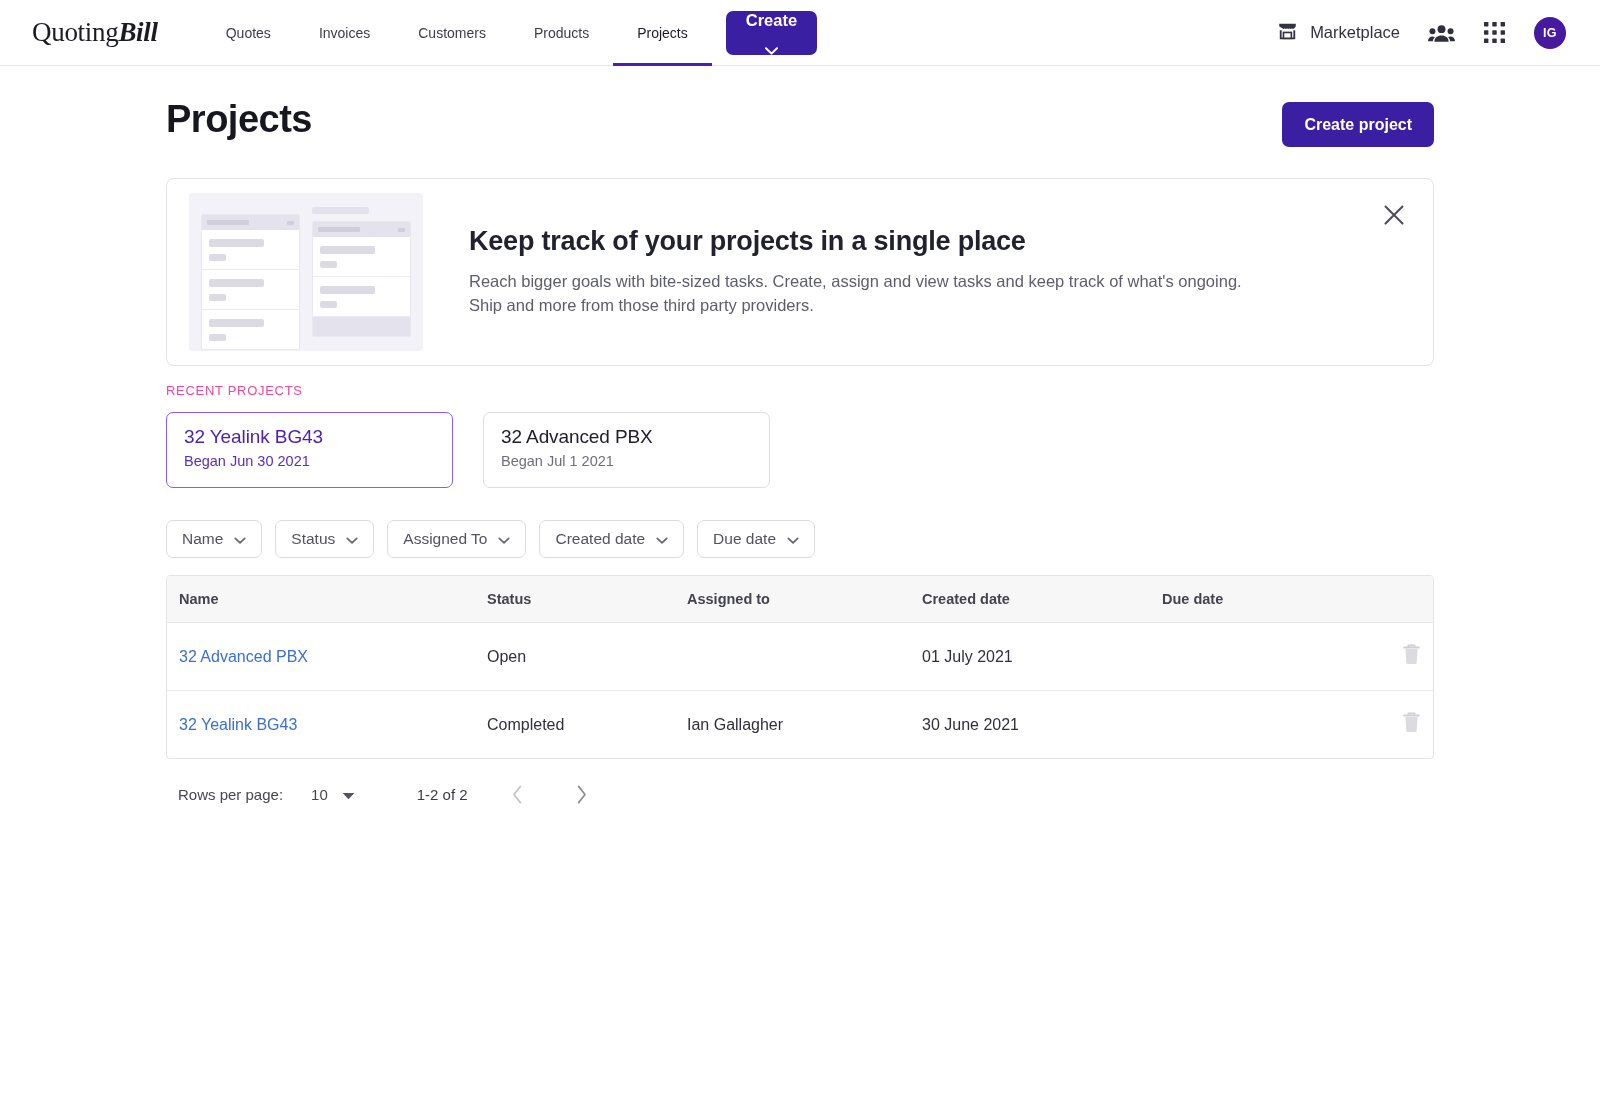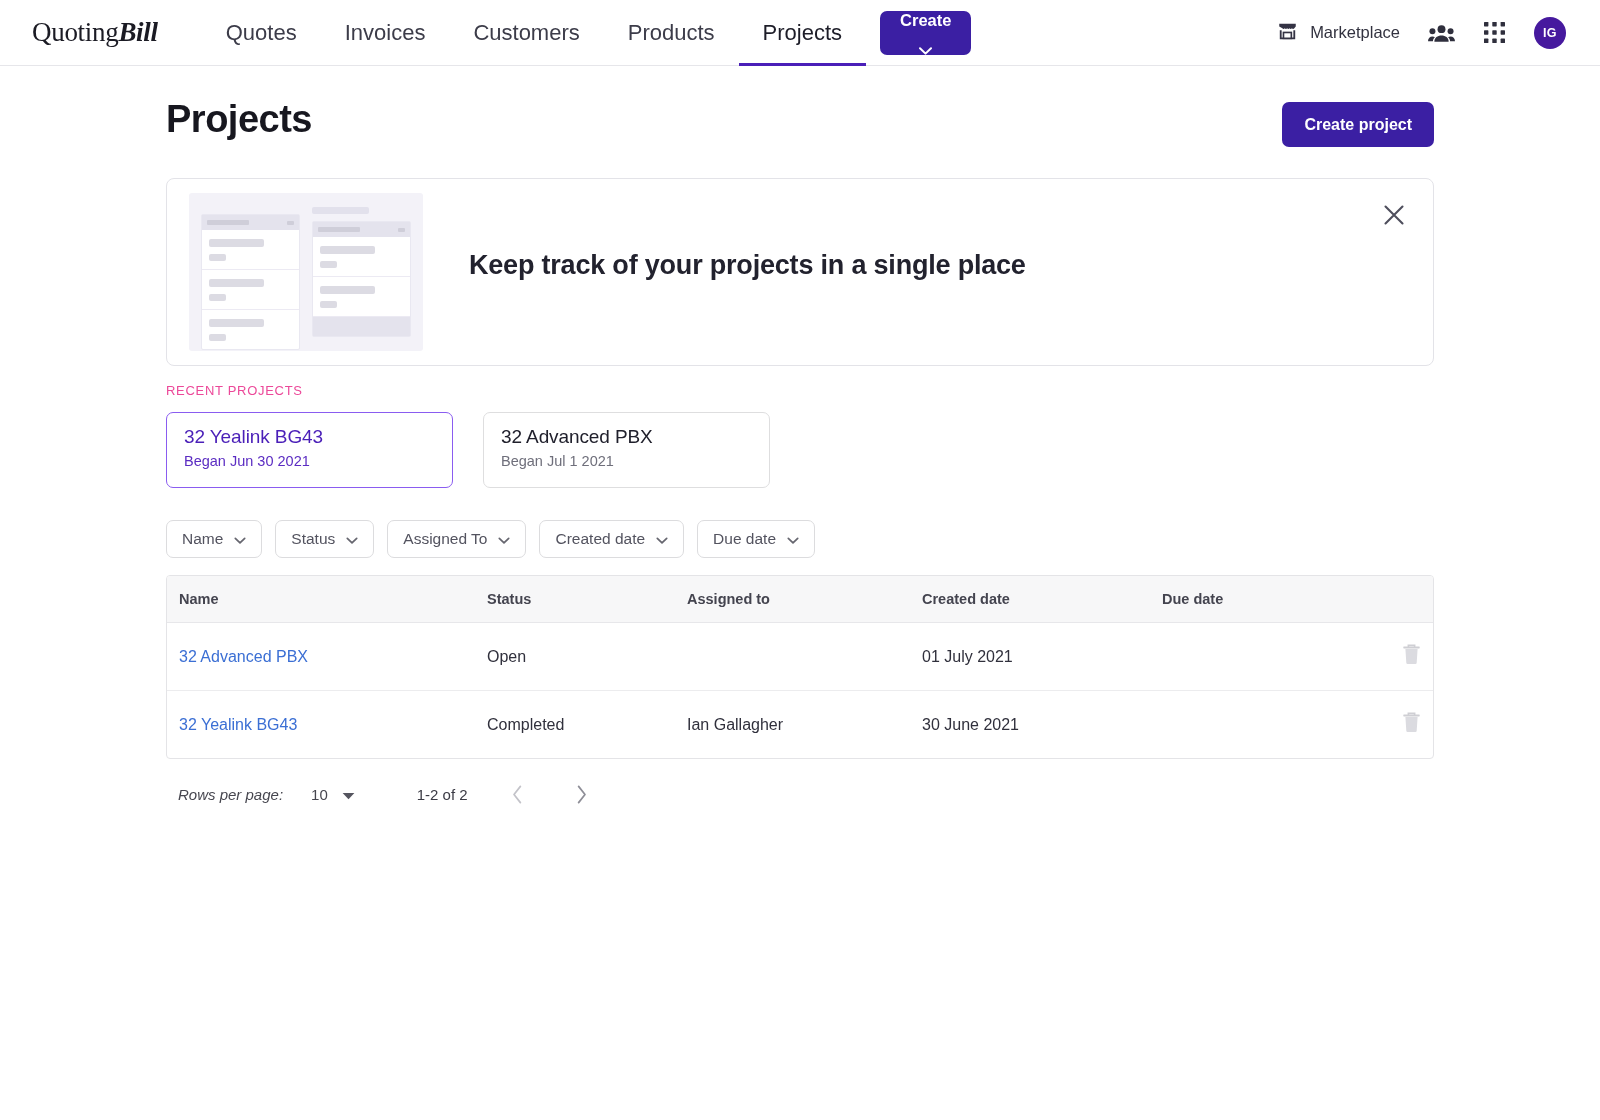--- a/index.html
+++ b/index.html
@@ -31,21 +31,21 @@
     margin-right: 44px;
   }
   .logo .bold { font-weight: bold; font-style: italic; }
 
   .nav { display: flex; align-items: stretch; height: 66px; }
   .nav-item {
     position: relative;
     display: flex;
     align-items: center;
     padding: 0 24px;
-    font-size: 22px;
+    font-size: 14px;
     color: #3c3c49;
     cursor: pointer;
     white-space: nowrap;
   }
   .nav-item.active { color: #1d1d28; }
   .nav-item.active::after {
     content: "";
     position: absolute;
     left: 0; right: 0; bottom: 0;
     height: 3px;
@@ -296,21 +296,21 @@
   
   .pager {
     display: flex;
     align-items: center;
     gap: 0;
     margin-top: 21px;
     padding-left: 12px;
     font-size: 15px;
     color: #46464f;
   }
-  .pager-label { margin-right: 28px; font-style: italic; }
+  .pager-label { margin-right: 28px; }
   .pager-size { display: flex; align-items: center; gap: 14px; cursor: pointer; }
   .pager-range { margin-left: 62px; color: #3b3b45; }
   .pager-arrow {
     margin-left: 36px;
     width: 28px; height: 28px;
     display: flex; align-items: center; justify-content: center;
     cursor: pointer;
   }
   .pager-arrow:first-of-type { margin-left: 46px; }
 </style>
@@ -440,20 +440,21 @@
               <div class="art-line1"></div>
               <div class="art-line2"></div>
             </div>
           <div class="art-card empty"></div>
         </div>
       </div>
     </div>
 
     <div class="banner-text">
       <div class="banner-title">Keep track of your projects in a single place</div>
+      <p class="banner-body">Reach bigger goals with bite-sized tasks. Create, assign and view tasks and keep track of what's ongoing. Ship and more from those third party providers.</p>
     </div>
 
     <div class="banner-close">
       <svg width="22" height="22" viewBox="0 0 22 22">
         <path d="M2.5 2.5 L19.5 19.5 M19.5 2.5 L2.5 19.5" stroke="#4e4e5c" stroke-width="2.1" stroke-linecap="round"></path>
       </svg>
     </div>
   </div>
 
   <div class="section-label">RECENT PROJECTS</div>

